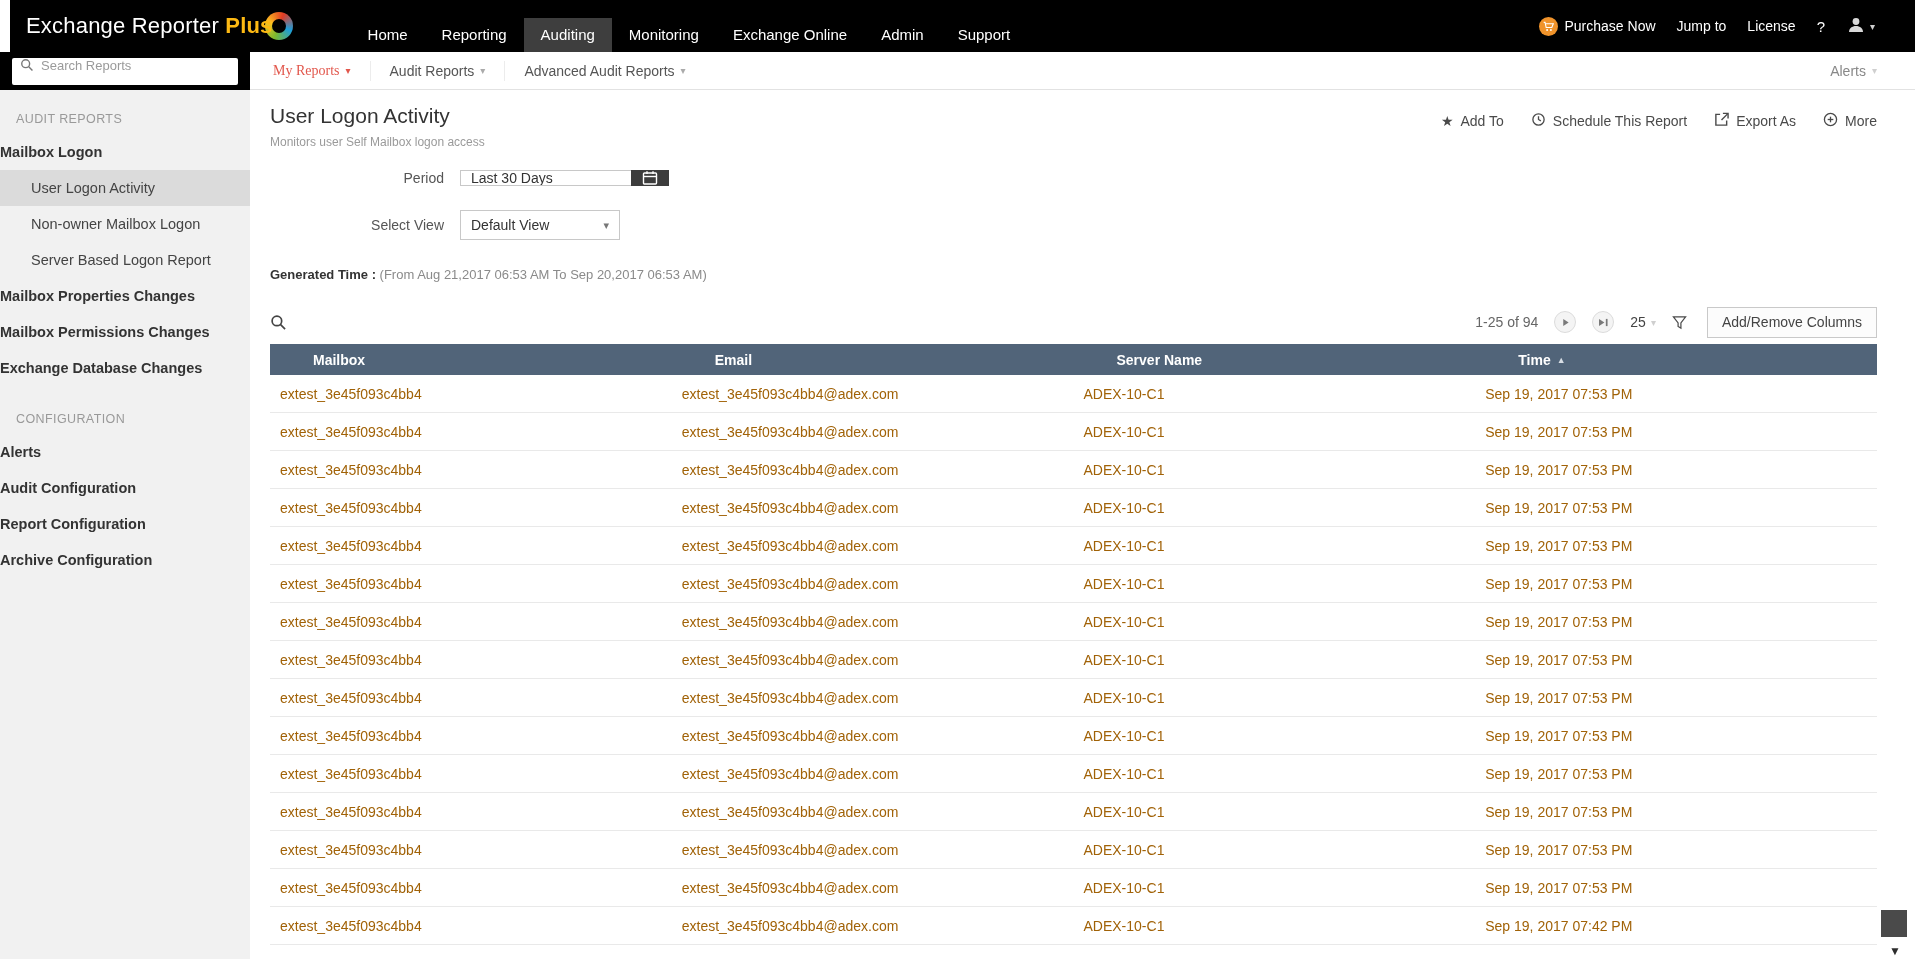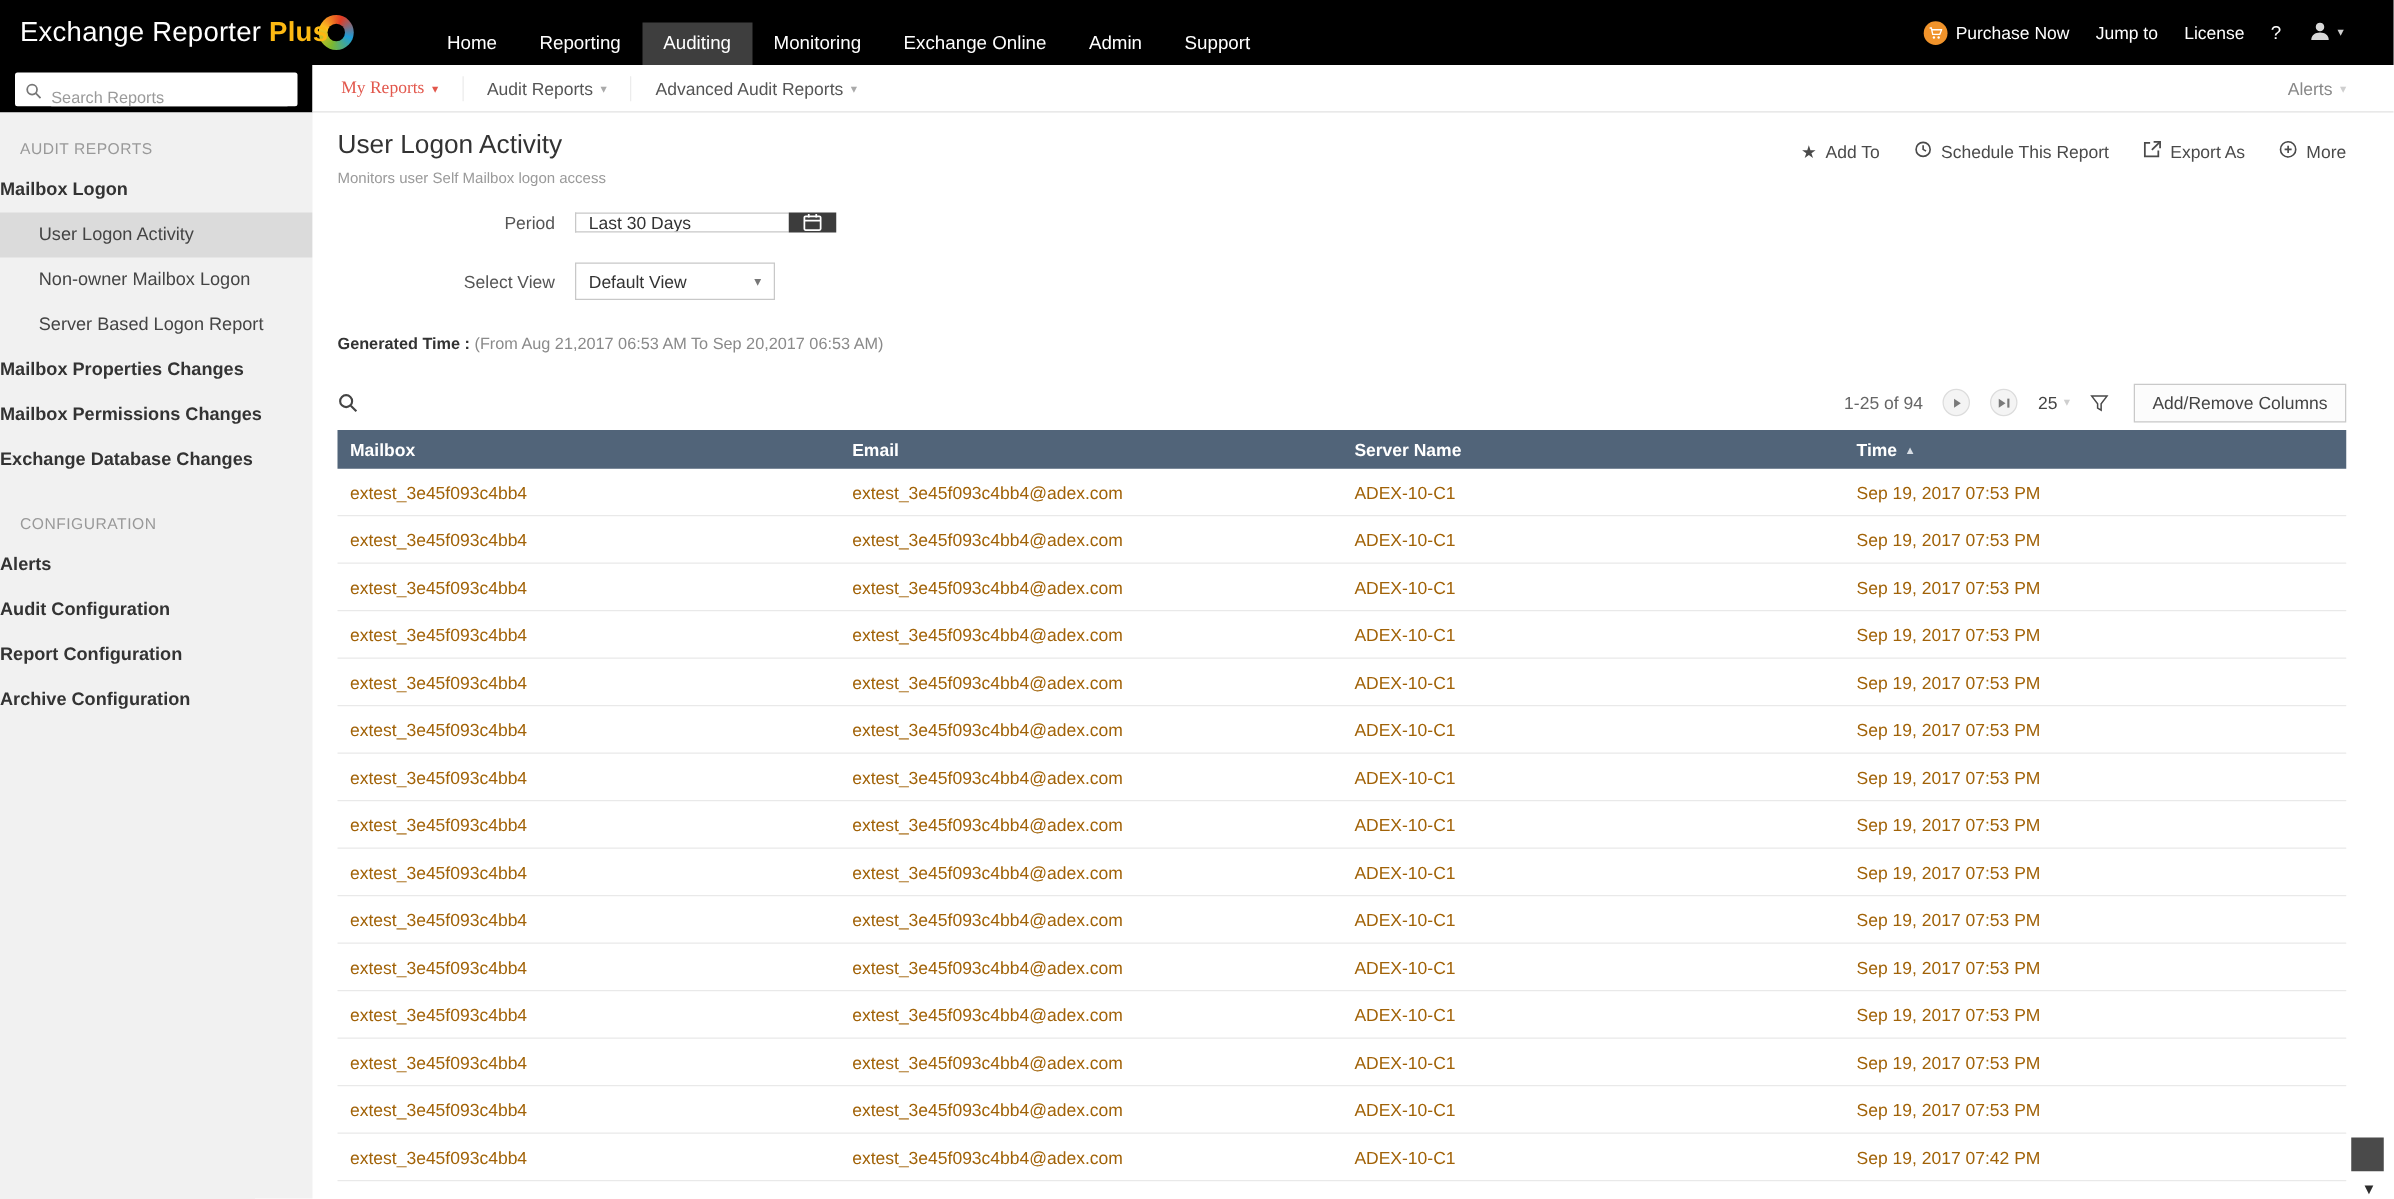--- a/index.html
+++ b/index.html
@@ -1,40 +1,40 @@
 <!DOCTYPE html>
 <html><head>
 <meta charset="utf-8">
 <style>
   * { margin:0; padding:0; box-sizing:border-box; }
   html,body { width:1915px; height:959px; overflow:hidden; }
   body { font-family:"Liberation Sans", sans-serif; background:#fff; position:relative; color:#333; }
 
   
-  .topbar { height:52px; background:#000; display:flex; align-items:stretch; color:#fff; }
+  .topbar { height:52px; background:#000; display:flex; align-items:stretch; color:#fff;margin-left:10px; }
   .logo { display:flex; align-items:center; padding:0 14px 0 16px; min-width:250px; cursor:pointer; }
   .logo-text { font-size:22px; font-weight:500; white-space:nowrap; z-index:1; letter-spacing:.2px; }
   .logo-plus { color:#fdb913; font-weight:700; }
   .logo-swirl { width:28px; height:28px; border-radius:50%; margin-left:-8px; position:relative;
     background:conic-gradient(from 200deg,#7cb82f,#ffc420,#e23b24,#1d9dd9,#7cb82f); }
   .logo-swirl::after { content:""; position:absolute; inset:7px; background:#000; border-radius:50%; }
   .topnav { display:flex; align-items:flex-end; margin-left:44px; }
   .topnav .tab { padding:0 17px; height:34px; line-height:34px; font-size:15px; color:#fff; cursor:pointer; white-space:nowrap; }
   .topnav .tab.active { background:#3e3e3e; }
   .topbar-right { margin-left:auto; display:flex; align-items:center; gap:21px; padding-right:40px; font-size:14px; }
   .tb-link { color:#fff; cursor:pointer; white-space:nowrap; display:flex; align-items:center; gap:7px; }
   .purchase-circle { width:19px; height:19px; border-radius:50%; background:#f0932b; display:flex; align-items:center; justify-content:center; }
   .help { font-size:15px; cursor:pointer; }
   .avatar-wrap { display:flex; align-items:center; gap:4px; cursor:pointer; }
   .chev { font-size:10px; color:#cfcfcf; }
 
   
   .subnav { height:38px; display:flex; }
   .search-zone { width:250px; background:#000; display:flex; align-items:center; padding:0 12px; }
-  .search-box { flex:1; height:27px; background:#fff; border-radius:2px; display:flex; align-items:flex-end; padding:0 8px; gap:7px; }
+  .search-box { flex:1; height:27px; background:#fff; border-radius:2px; display:flex; align-items:flex-start; padding:0 8px; gap:7px; }
   .search-box input { border:none; outline:none; font-size:13px; color:#333; width:100%; font-family:"Liberation Sans",sans-serif; }
   .search-box input::placeholder { color:#9a9a9a; }
   .subnav-main { flex:1; background:#fff; border-bottom:1px solid #e2e2e2; display:flex; align-items:center; padding:0 38px 0 4px; }
   .subnav-item { font-size:14px; color:#555; padding:0 19px; cursor:pointer; display:flex; align-items:center; gap:6px; height:20px; border-right:1px solid #ececec; }
   .subnav-item:last-of-type { border-right:none; }
   .subnav-item .chev { color:#aaa; }
   .subnav-item.active { color:#e2574c;font-family:Liberation Serif, serif; }
   .subnav-item.active .chev { color:#e2574c; }
   .alerts-link { margin-left:auto; font-size:14px; color:#888; cursor:pointer; display:flex; align-items:center; gap:6px; }
 
@@ -72,21 +72,21 @@
   .table-toolbar { display:flex; align-items:center; margin-top:24px; height:32px; }
   .toolbar-right { margin-left:auto; display:flex; align-items:center; gap:16px; }
   .pg-range { font-size:14px; color:#666; }
   .pager-btn { width:22px; height:22px; border-radius:50%; background:#f4f4f4; border:1px solid #dcdcdc; display:flex; align-items:center; justify-content:center; cursor:pointer; }
   .pagesize { display:flex; align-items:center; gap:5px; font-size:14px; color:#444; cursor:pointer; }
   .icon-btn { cursor:pointer; display:flex; align-items:center; }
   .addrem-btn { border:1px solid #c9c9c9; background:#fcfcfc; height:31px; padding:0 14px; font-size:14px; color:#444; display:flex; align-items:center; cursor:pointer; margin-left:4px; white-space:nowrap; }
 
   .table { margin-top:6px; }
   .thead { display:flex; background:#516479; color:#fff; height:31px; align-items:center; }
-  .th { flex:1; padding-left:10px; font-size:14px; font-weight:700; display:flex; align-items:center; gap:6px; cursor:pointer; }
+  .th { flex:1; padding-left:10px; font-size:14px; font-weight:700; display:flex; align-items:center; gap:6px; cursor:pointer;margin-left:33px; }
   .sort-icon { display:none; font-size:9px; color:#d8dee5; }
   .sort-icon.visible { display:inline; }
   .tbody .row { display:flex; height:38px; align-items:center; border-bottom:1px solid #e9e9e9; }
   .cell { flex:1; padding-left:10px; font-size:14px; color:#a16207; overflow:hidden; white-space:nowrap; }
 
   
   .scroll-thumb { position:absolute; right:8px; bottom:22px; width:26px; height:27px; background:#4a4a4a; cursor:pointer; }
   .scroll-arrow { position:absolute; right:14px; bottom:1px; font-size:12px; color:#2d2d2d; cursor:pointer; }
 </style>
 </head>

